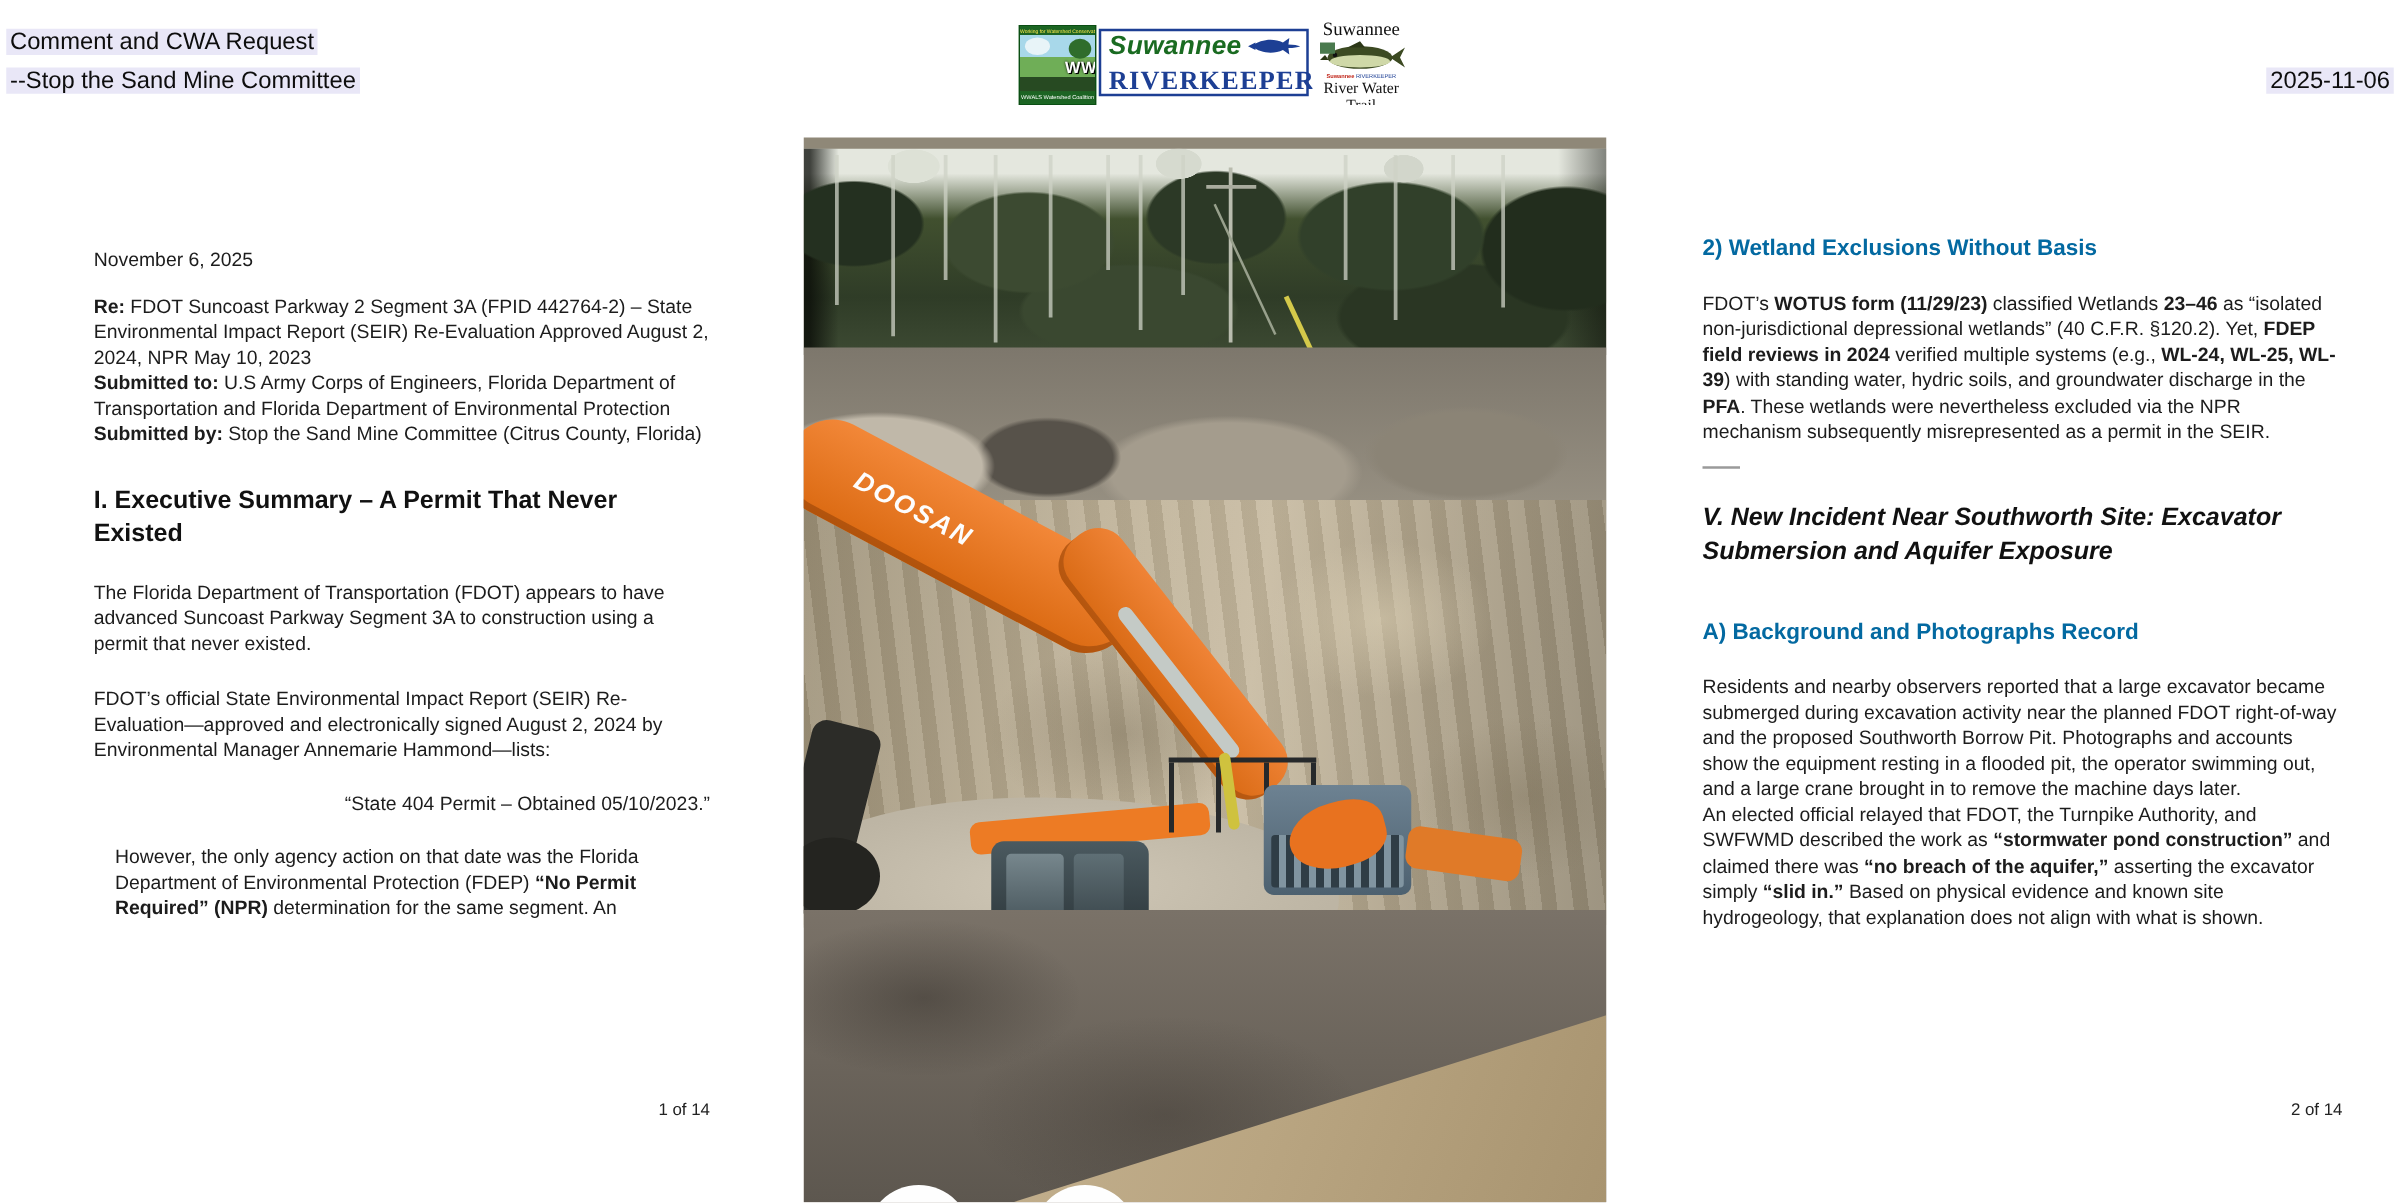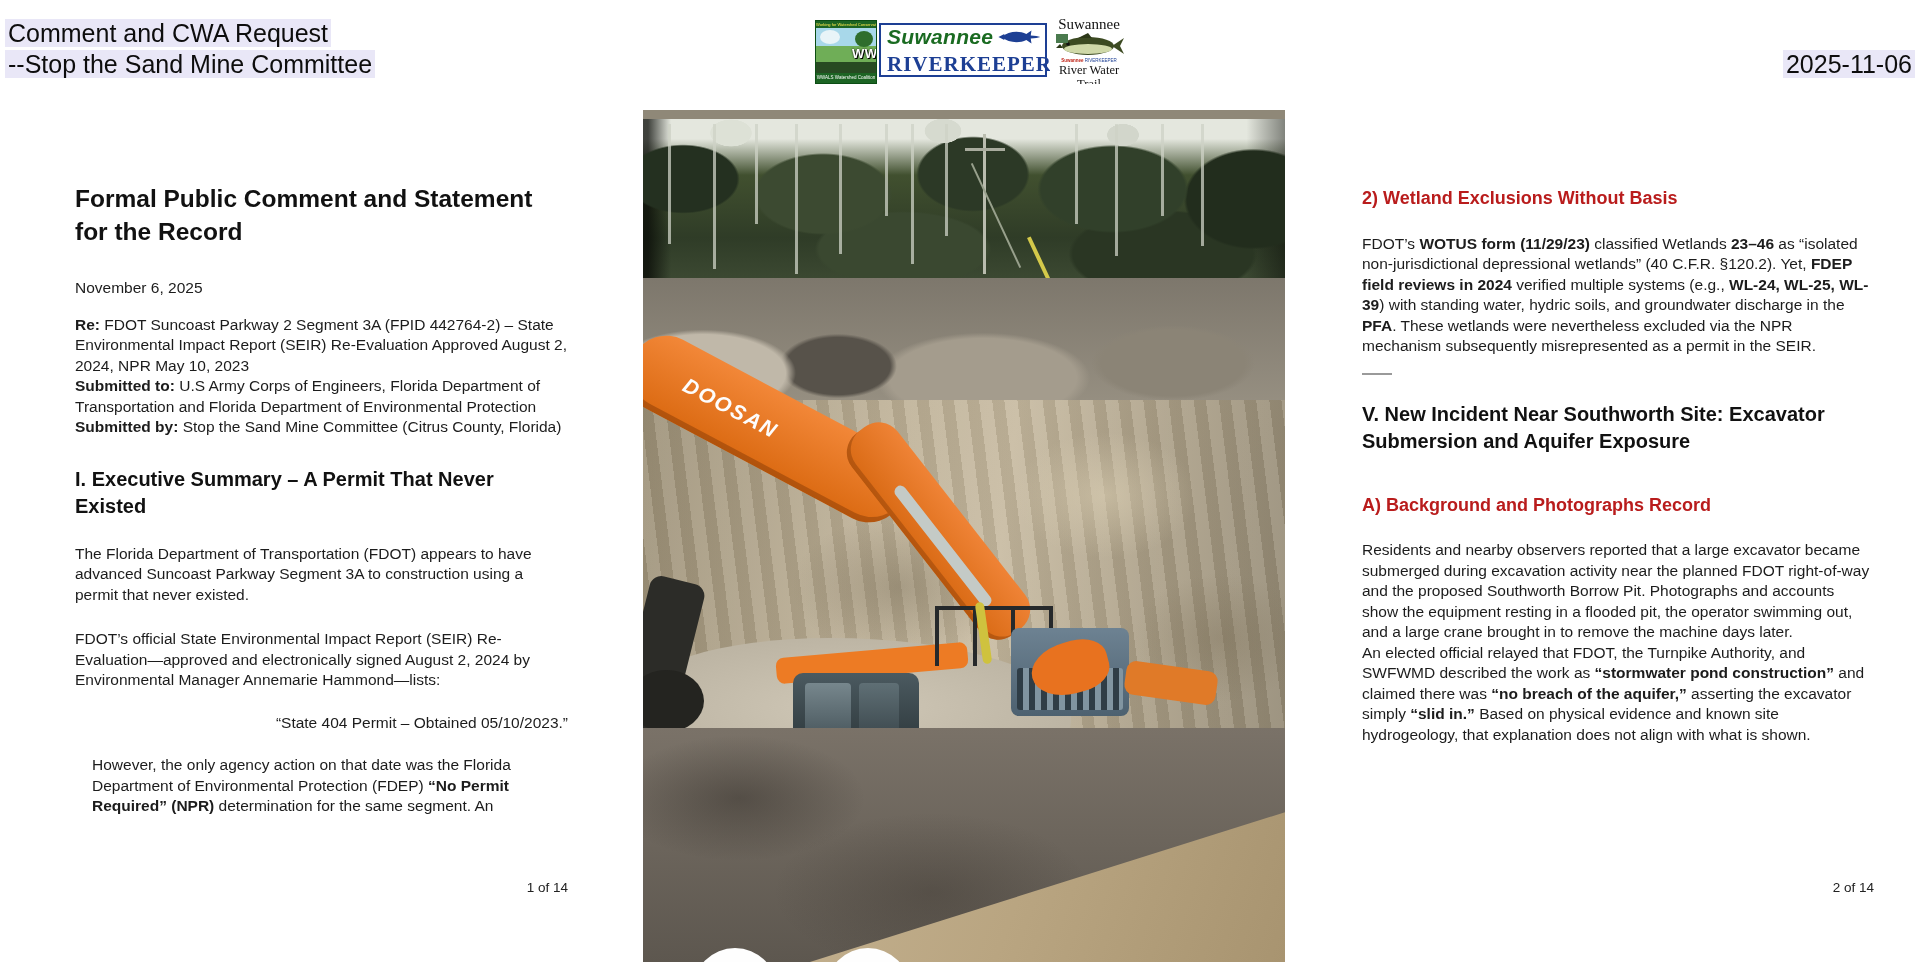--- a/index.html
+++ b/index.html
@@ -1,20 +1,20 @@
 <!DOCTYPE html>
 <html><head>
 <meta charset="utf-8">
 <style>
   * { margin:0; padding:0; box-sizing:border-box; }
   body { font-family:"Liberation Sans", sans-serif; background:#fff; }
   .canvas { position:relative; width:1920px; height:962px; background:#fff; overflow:hidden; color:#161616; }
 
   
-  .hdr { position:absolute; top:18px; font-size:25px; line-height:31px; color:#0d0d0d; }
+  .hdr { position:absolute; top:18px; font-size:19px; line-height:31px; color:#0d0d0d; }
   .hdr-left { left:5px; text-align:left; }
   .hdr-right { right:5px; text-align:right; }
   .hl { background:#e9e7f7; padding:0 3px; }
 
   
   .logo-strip { position:absolute; left:815px; top:16px; display:flex; align-items:center; }
   .logo-wwals { width:62px; height:64px; margin-top:4px; background:#207a2a; border:1px solid #0c4d14; display:flex; flex-direction:column; overflow:hidden; }
   .lw-top { font-size:4px; color:#ffe94e; background:#1c6423; text-align:center; padding:1px 0; white-space:nowrap; }
   .lw-art { flex:1; position:relative; background:linear-gradient(#a8d8ea 0 40%, #6fae57 40% 75%, #274a22 75% 100%); }
   .lw-title { position:absolute; left:0; right:0; top:18px; text-align:center; font-weight:bold; font-size:13px; color:#fff; text-shadow:0 0 2px #000, 1px 1px 0 #000; letter-spacing:.5px;padding-left:36px; }
@@ -37,27 +37,27 @@
 
   
   .page-col { position:absolute; }
   .page-left { left:75px; top:183px; width:493px; }
   .page-right { left:1362px; top:188px; width:512px; }
   .page-col p, .page-col .meta { font-size:15.5px; line-height:20.5px; color:#1c1c1c; }
   .page-left h1 { font-size:24.5px; line-height:32.5px; font-weight:bold; color:#111; margin-bottom:30px; }
   .date { font-weight:normal; margin-bottom:16px;margin-top:16px; }
   .meta { margin-bottom:28px; }
   .page-col h2 { font-size:20px; line-height:27px; font-weight:bold; color:#111; margin-bottom:24px; }
-  .page-col h3 { font-size:18px; line-height:21.5px; font-weight:bold; color:#b91c1c; margin-bottom:24px; }
+  .page-col h3 { font-size:18px; line-height:21.5px; font-weight:bold; color:#0369a1; margin-bottom:24px; }
   .p1 { margin-bottom:24px; }
   .p2 { margin-bottom:22px; }
   .quote { margin-left:17px; margin-bottom:22px;text-align:right; }
   .indent { margin-left:17px; }
   .hr { width:30px; height:2px; background:#9a9a9a; margin:16px 0 26px; }
-  .mb40 { margin-bottom:40px !important; }
+  .mb40 { margin-bottom:40px !important;font-style:italic; }
   .pagenum { position:absolute; width:100%; text-align:right; font-size:13.5px; color:#222; }
   .page-left .pagenum { top:697px; }
   .page-right .pagenum { top:692px; }
 
   
   .photo { position:absolute; left:643px; top:110px; width:642px; height:852px; overflow:hidden; background:#8f8878; }
   .photo > div { position:absolute; }
   .ph-trees { left:0; top:9px; width:100%; height:165px;
     background:
       radial-gradient(34px 22px at 88px 14px, #dde1d6 0 60%, transparent 62%),
@@ -179,21 +179,20 @@
           <path d="M6 12 L2 16 L9 16 Z" fill="#2c3818"></path>
           <rect x="2" y="2" width="12" height="9" fill="#4a7a4e"></rect>
         </svg>
       </div>
       <div class="wt-small"><span class="red">Suwannee</span> <span class="blue">RIVERKEEPER</span></div>
       <div class="wt-bottom">River Water Trail</div>
     </div>
   </div>
 
   <div class="page-col page-left">
-    <h1>Formal Public Comment and Statement for the Record</h1>
     <p class="date">November 6, 2025</p>
     <p class="meta"><b>Re:</b><span> FDOT Suncoast Parkway 2 Segment 3A (FPID 442764-2) – State Environmental Impact Report (SEIR) Re-Evaluation Approved August 2, 2024, NPR May 10, 2023</span><br><b>Submitted to:</b><span> U.S Army Corps of Engineers, Florida Department of Transportation and Florida Department of Environmental Protection</span><br><b>Submitted by:</b><span> Stop the Sand Mine Committee (Citrus County, Florida)</span></p>
     <h2>I. Executive Summary – A Permit That Never Existed</h2>
     <p class="p1">The Florida Department of Transportation (FDOT) appears to have advanced Suncoast Parkway Segment 3A to construction using a permit that never existed.</p>
     <p class="p2">FDOT’s official State Environmental Impact Report (SEIR) Re-Evaluation—approved and electronically signed August 2, 2024 by Environmental Manager Annemarie Hammond—lists:</p>
     <p class="quote">“State 404 Permit – Obtained 05/10/2023.”</p>
     <p class="indent"><span>However, the only agency action on that date was the Florida Department of Environmental Protection (FDEP) </span><b>“No Permit Required” (NPR)</b><span> determination for the same segment. An</span></p>
     <div class="pagenum">1 of 14</div>
   </div>
 

